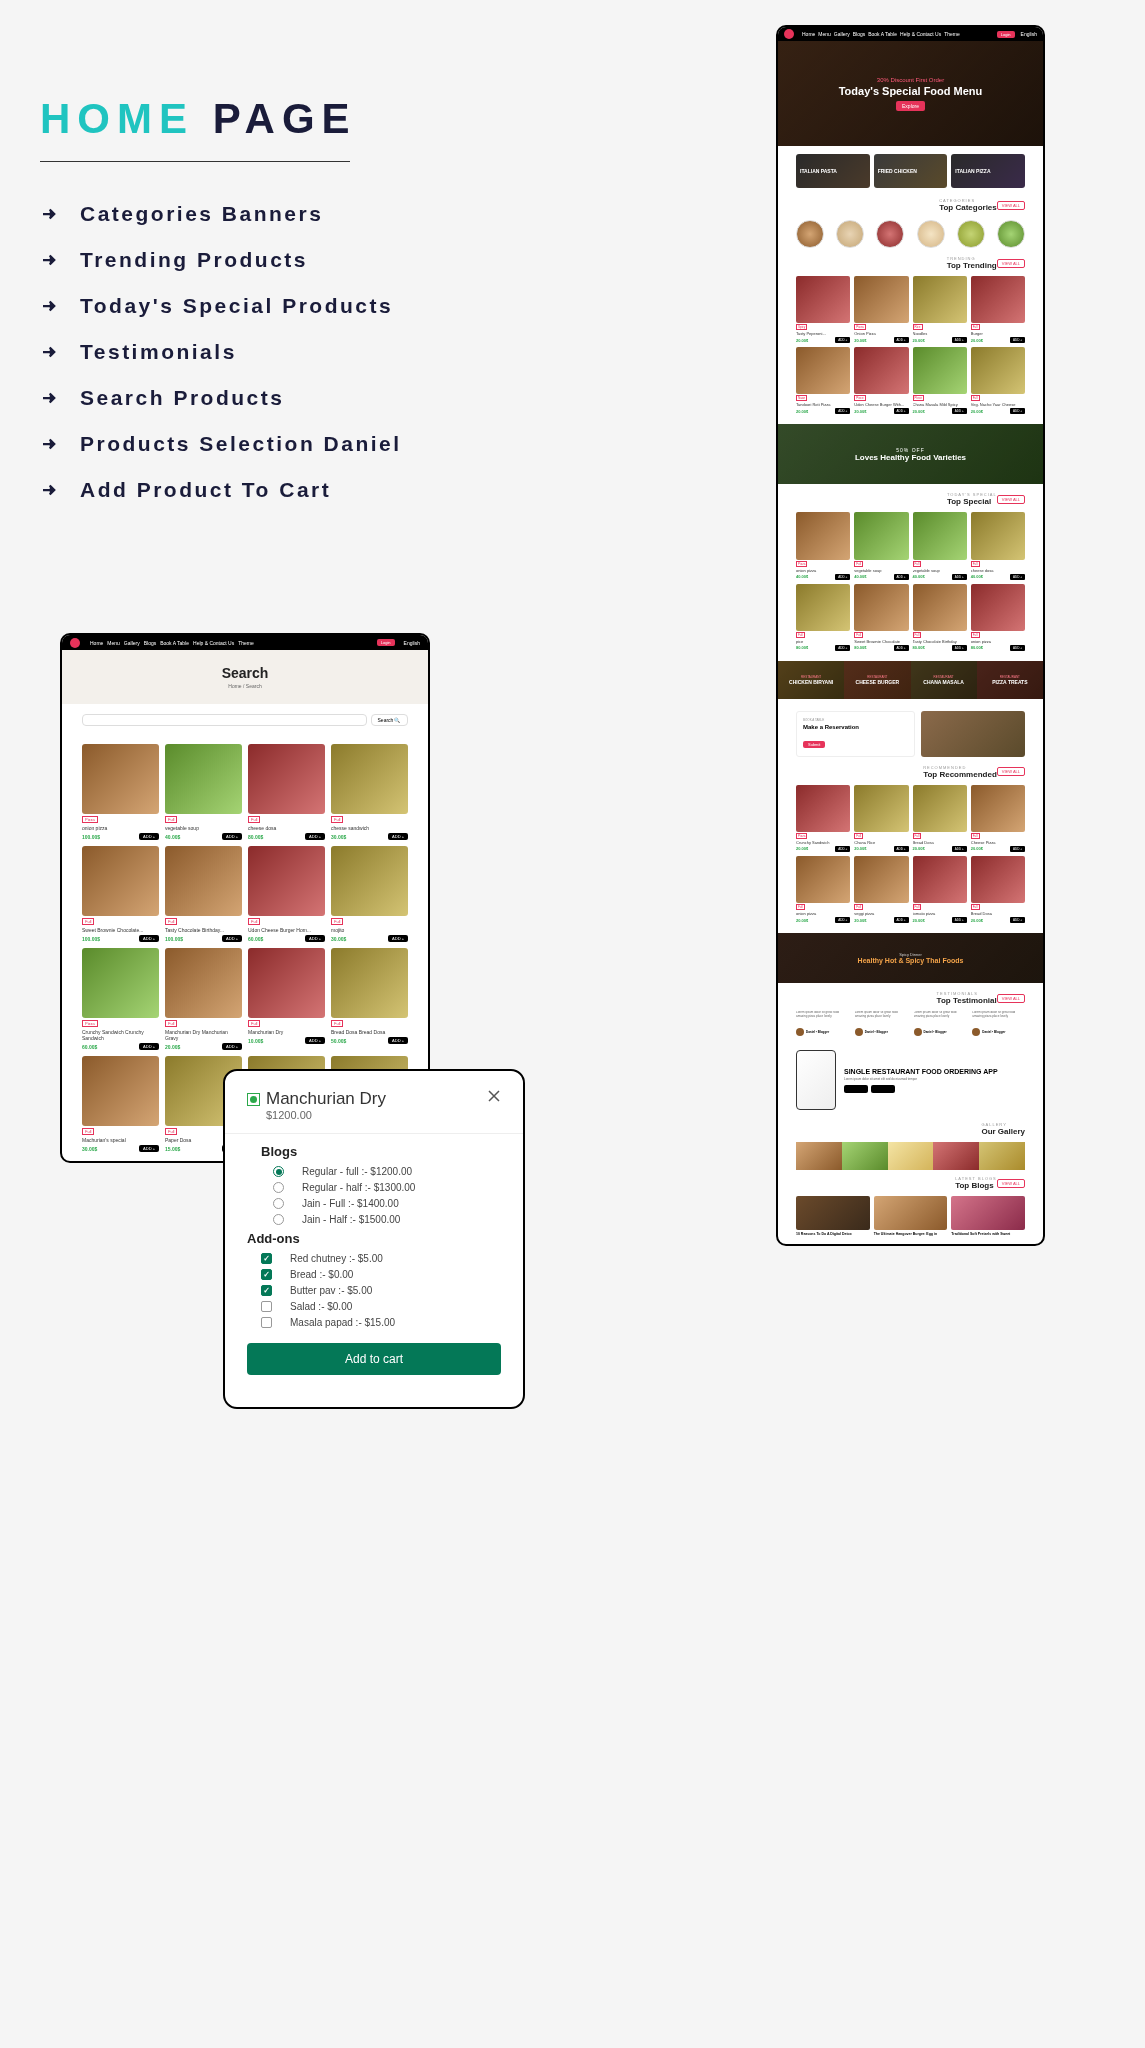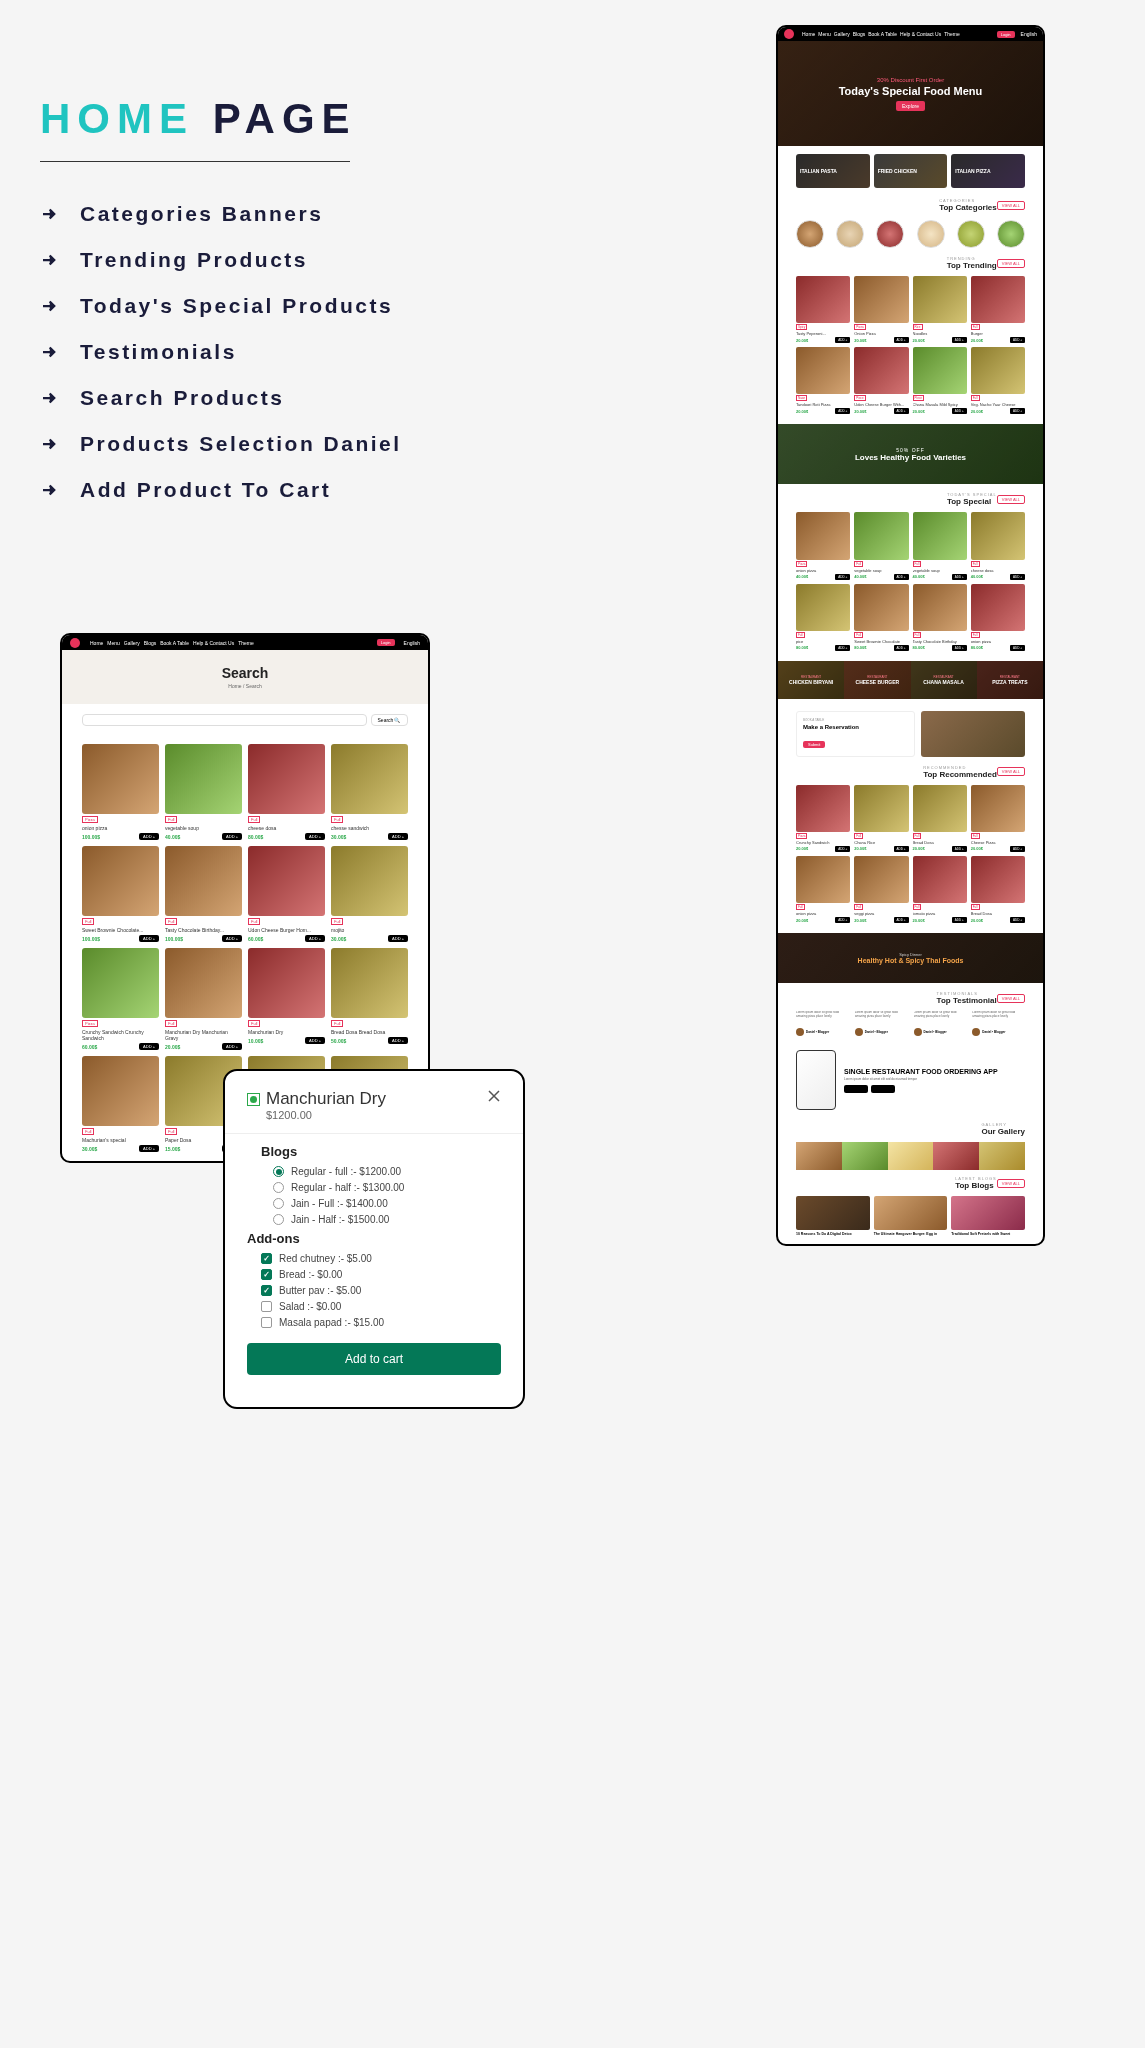--- a/index.html
+++ b/index.html
@@ -46,21 +46,21 @@
 .modal-head{display:flex;align-items:flex-start;justify-content:space-between}
 .modal-title-block{display:flex;align-items:center;gap:6px}
 .veg-mark{width:13px;height:13px;border:1.5px solid #2ba84a;display:flex;align-items:center;justify-content:center}
 .veg-dot{width:7px;height:7px;background:#2ba84a;border-radius:50%}
 .modal-title{font-size:17px;color:#333;font-weight:500}
 .modal-close{width:14px;height:14px;cursor:pointer}
 .modal-price{font-size:11px;color:#666;margin-left:19px;margin-top:0px}
 .modal-hr{border:none;border-top:1px solid #eee;margin:12px -22px 10px}
 .section-label{font-size:13px;font-weight:600;color:#222;margin-bottom:7px;margin-left:14px}
 .option-list{margin-left:26px}
-.option-row{display:flex;align-items:center;gap:7px;margin-bottom:5px}
+.option-row{display:flex;align-items:center;gap:18px;margin-bottom:5px}
 .radio{width:11px;height:11px;border:1.5px solid #999;border-radius:50%;display:flex;align-items:center;justify-content:center;flex-shrink:0}
 .radio.checked{border-color:#047857}
 .radio.checked::after{content:'';width:6px;height:6px;background:#047857;border-radius:50%}
 .checkbox{width:11px;height:11px;border:1.5px solid #999;border-radius:2px;flex-shrink:0;display:flex;align-items:center;justify-content:center}
 .checkbox.checked{background:#047857;border-color:#047857}
 .checkbox.checked::after{content:'✓';color:#fff;font-size:8px;font-weight:700}
 .option-label{font-size:10px;color:#444}
 .addons-label{margin-left:0;margin-top:6px}
 .addon-list{margin-left:14px}
 .add-cart-btn{background:#047857;color:#fff;border:none;width:calc(100% - 0px);margin-top:10px;padding:9px 0;font-size:12px;border-radius:4px;cursor:pointer}

